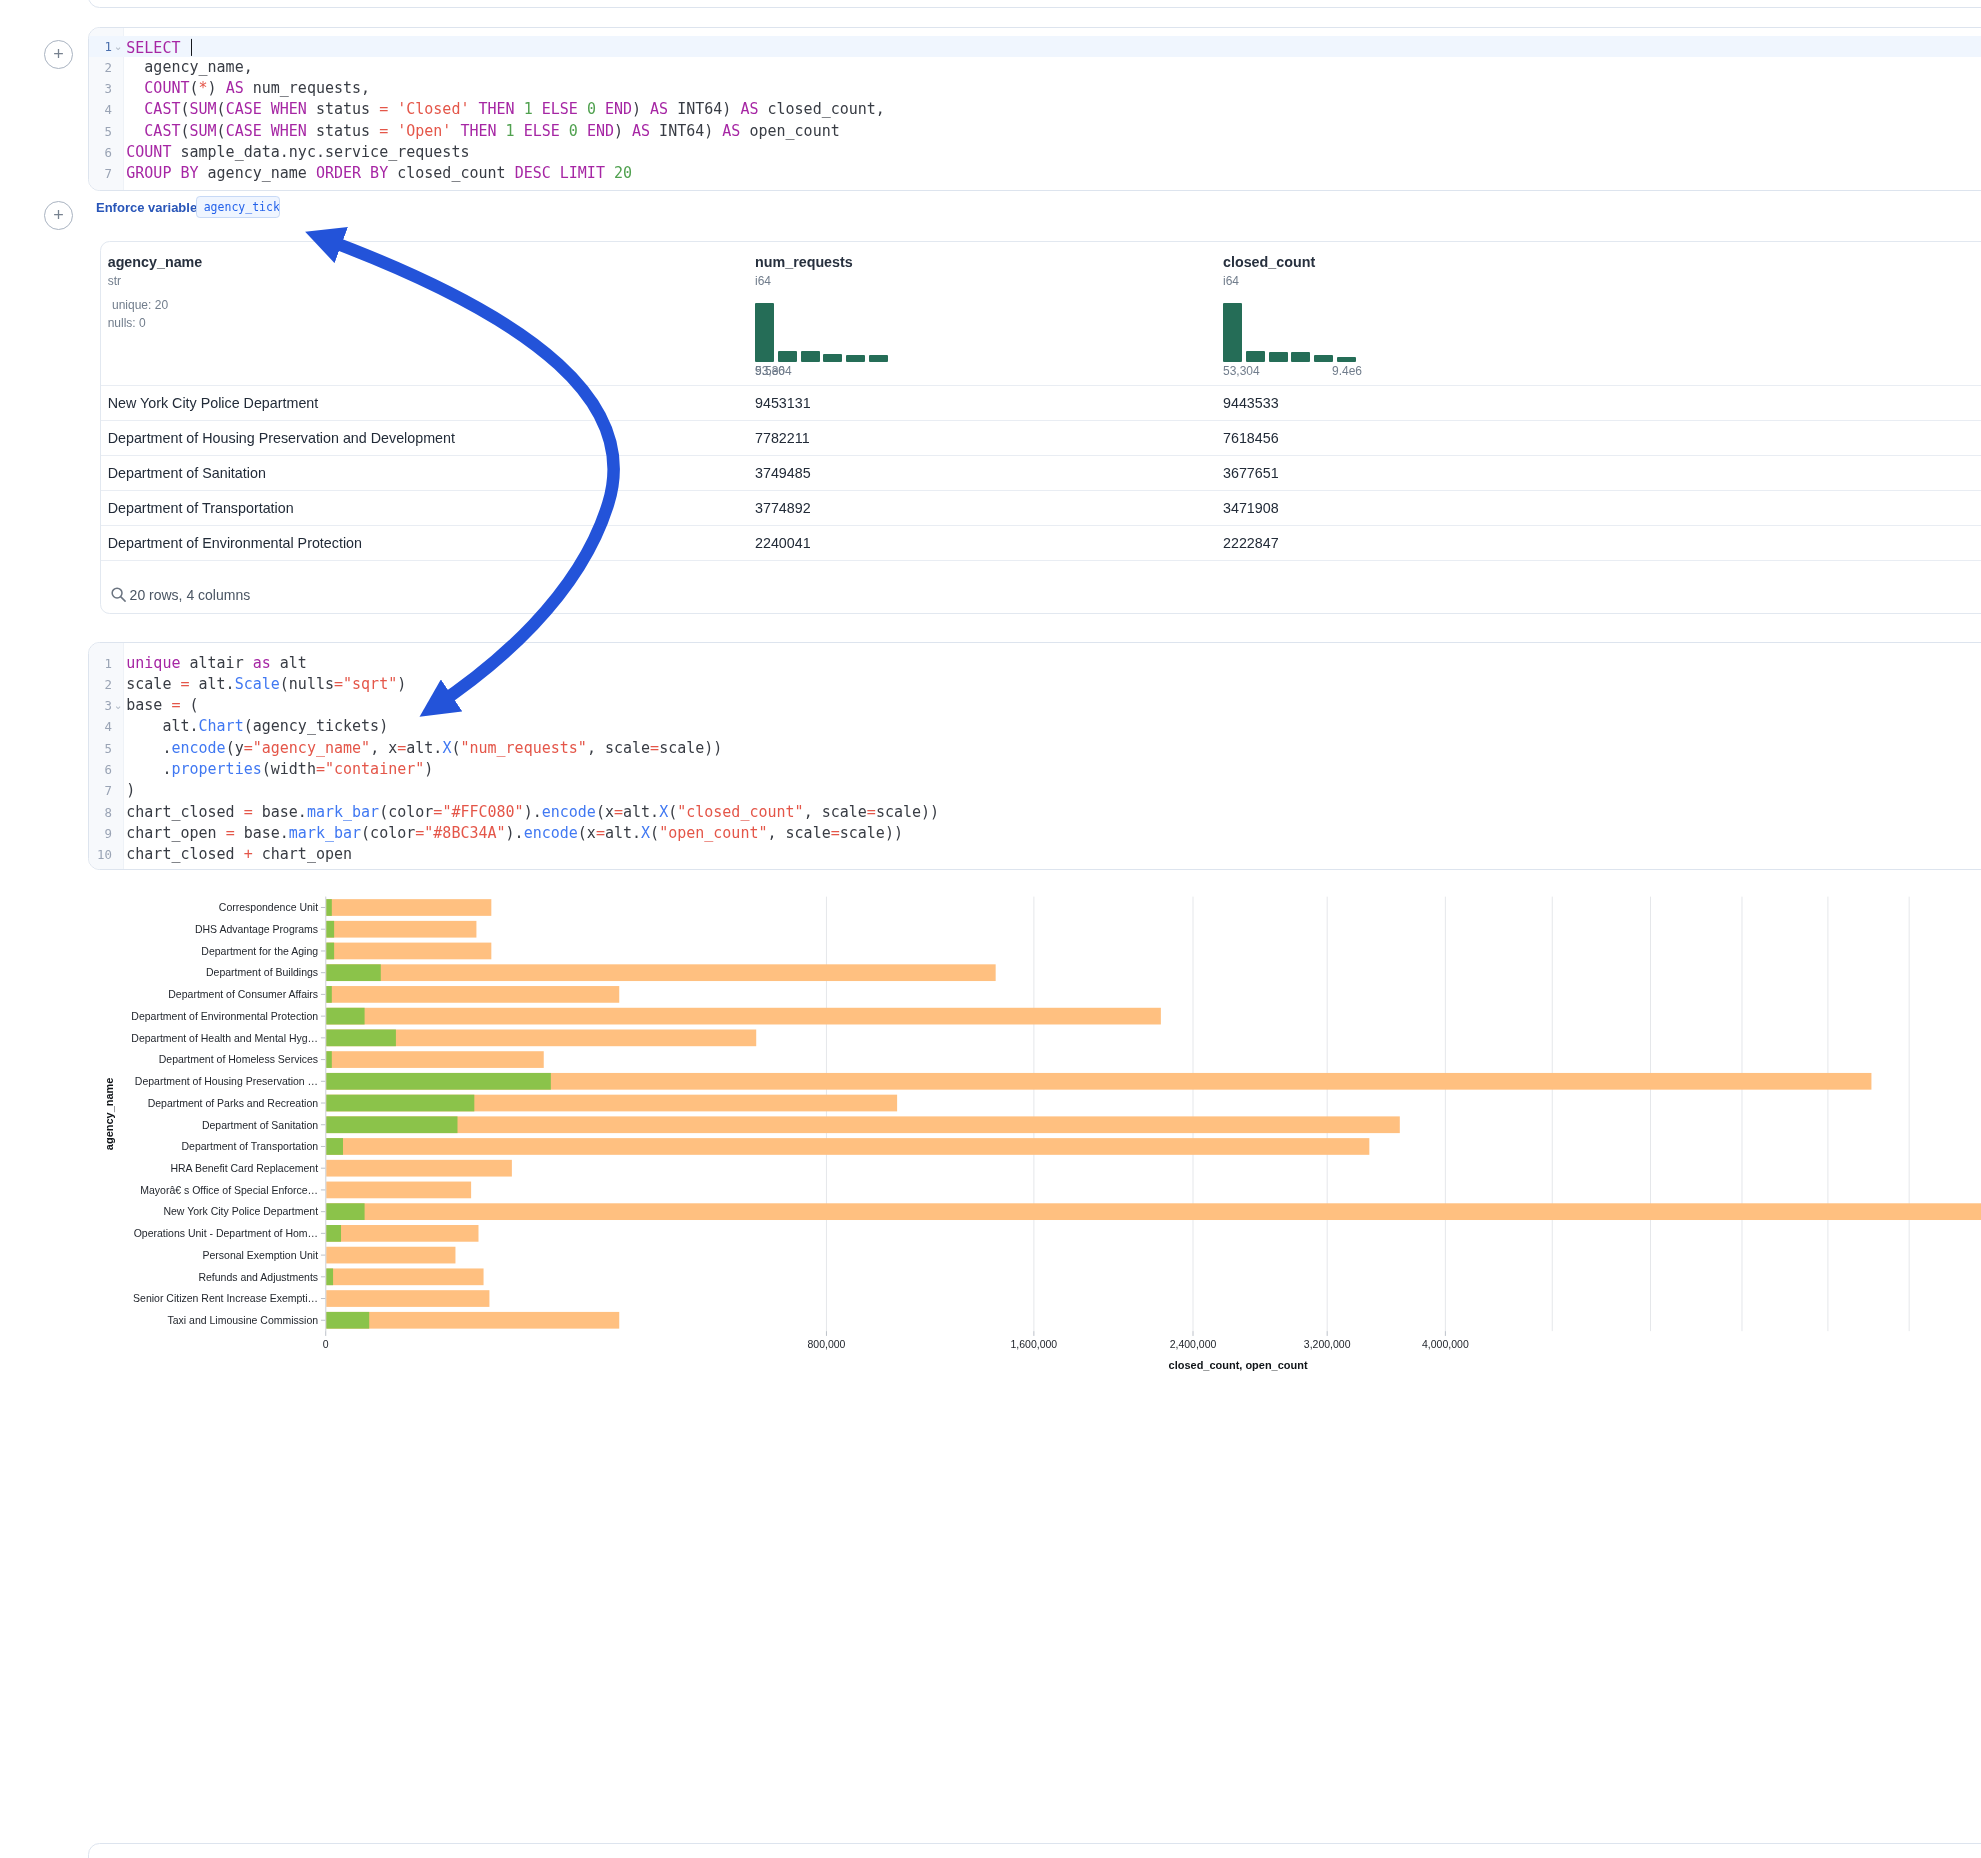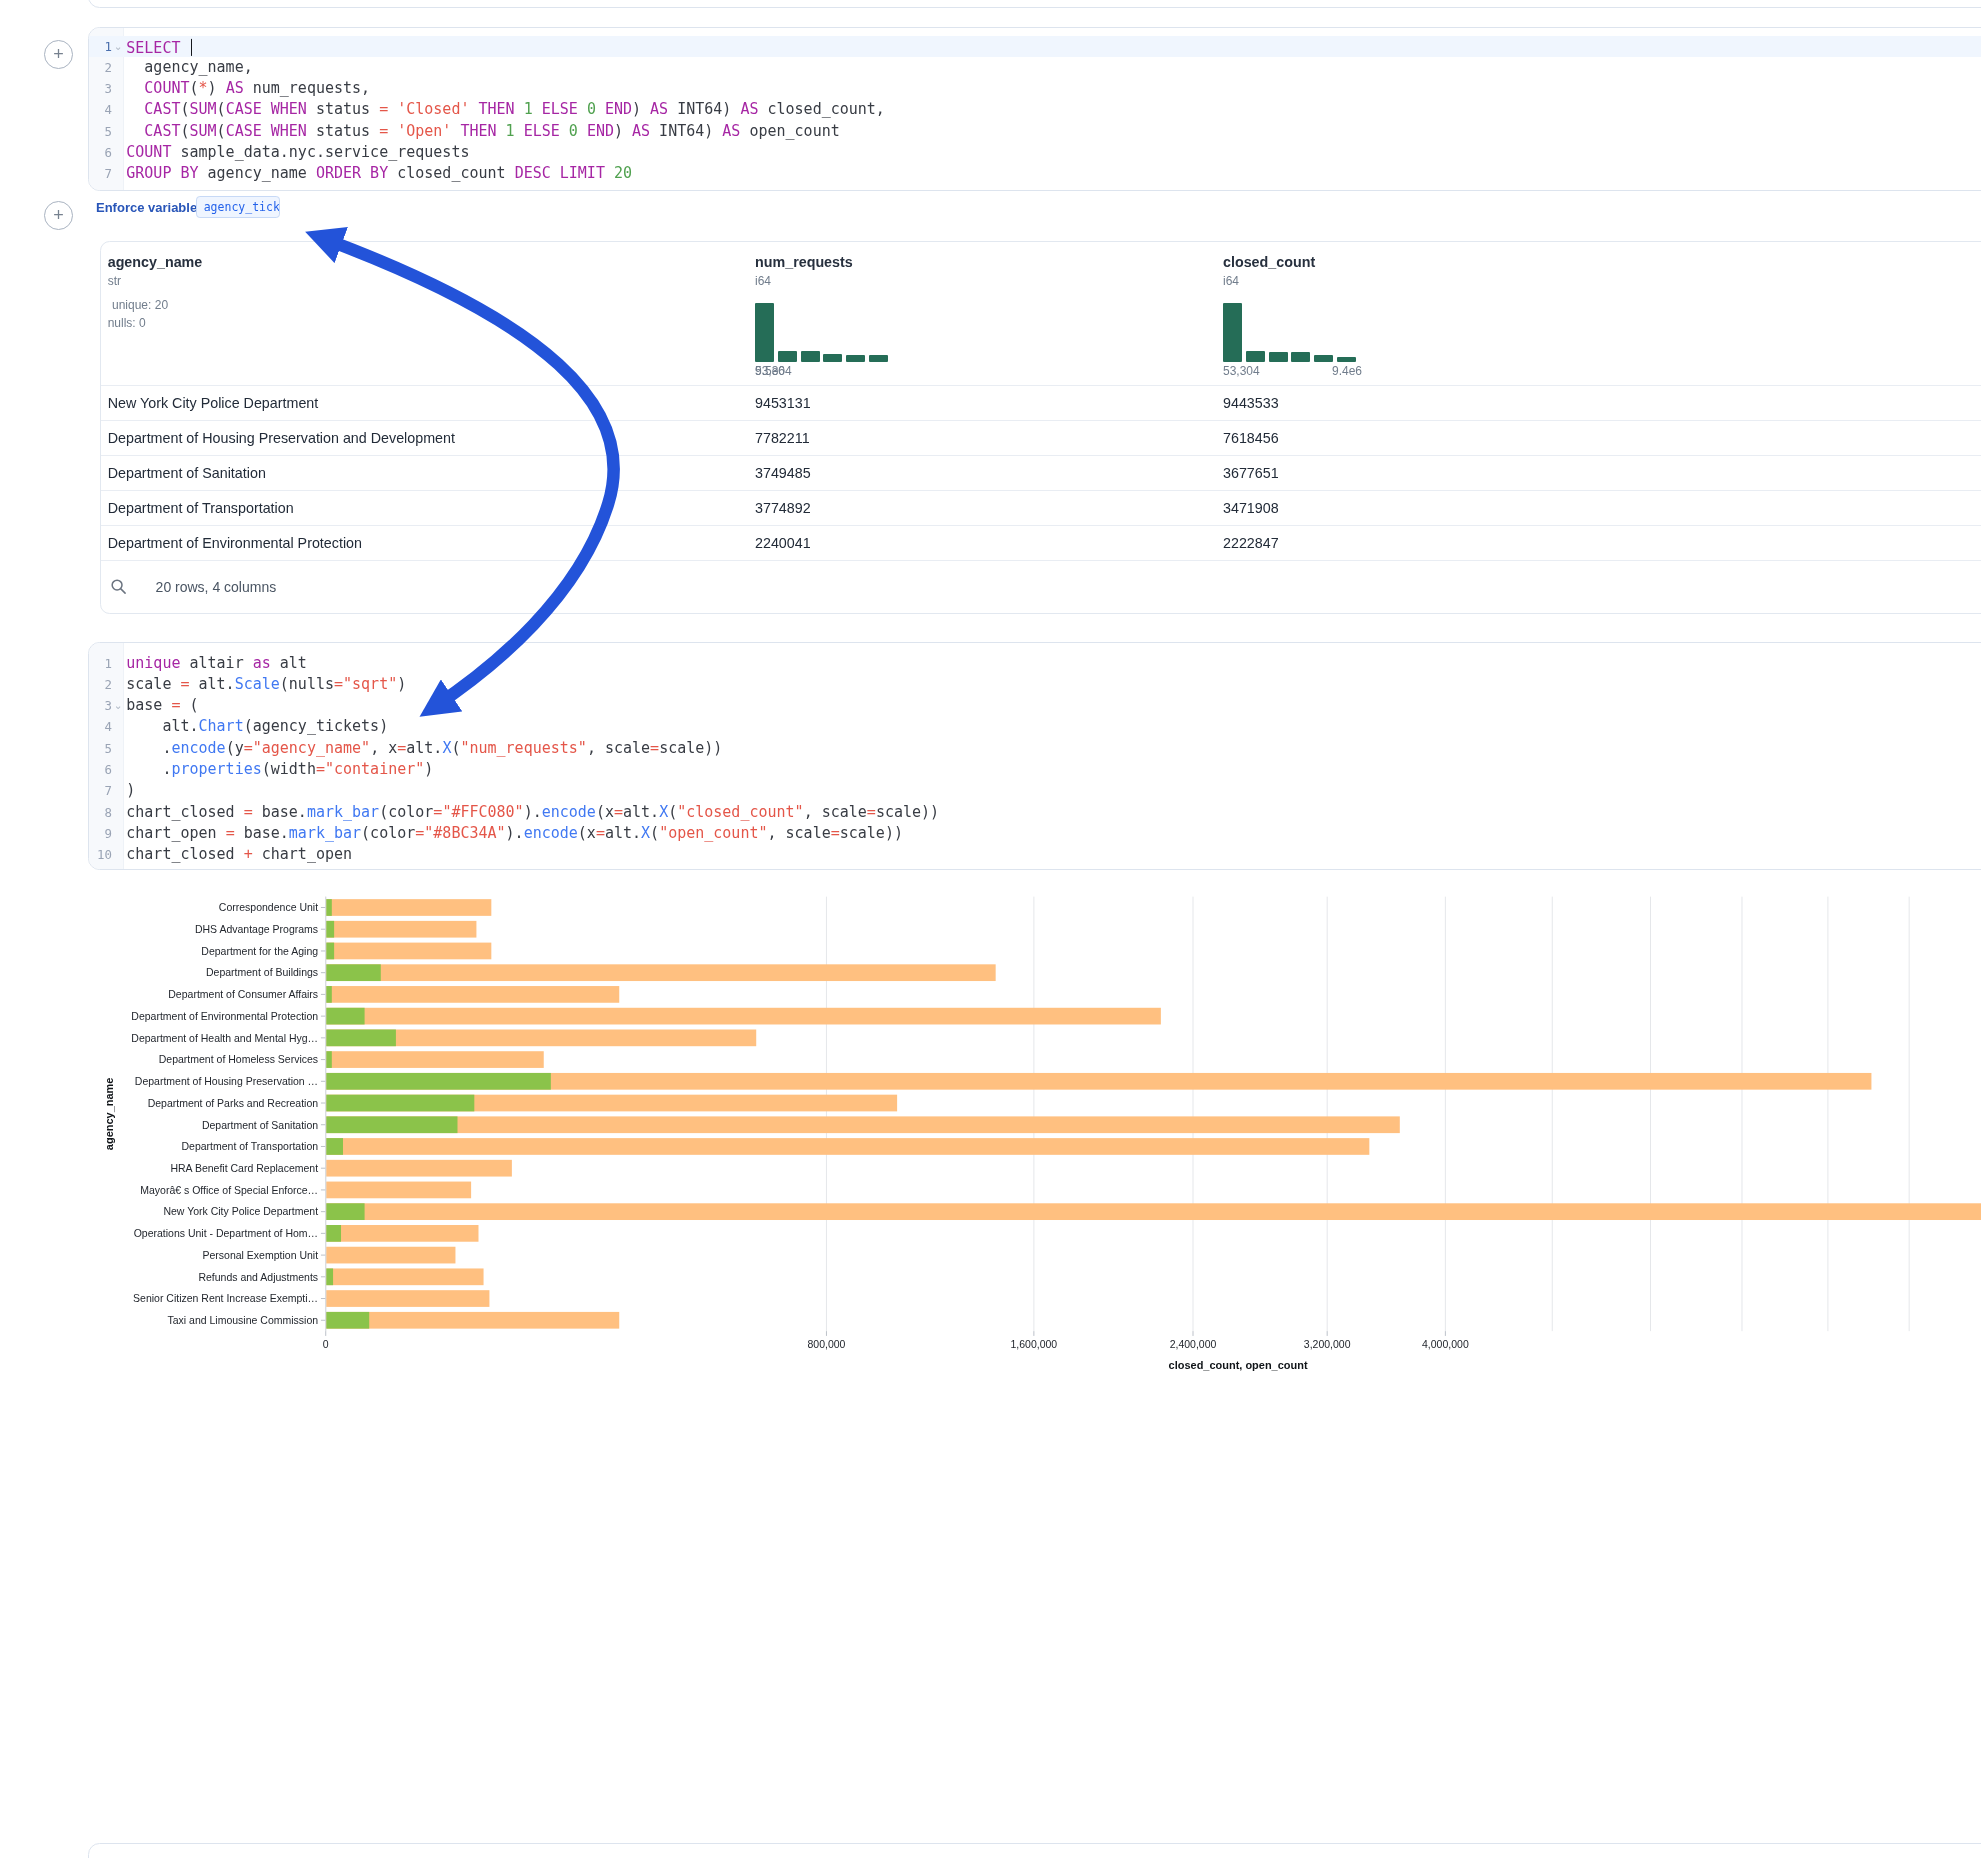--- a/index.html
+++ b/index.html
@@ -40,21 +40,21 @@
   .table-box{position:absolute;left:100px;top:241px;width:1897px;height:373px;background:#fff;border:1px solid #e2e8f0;border-radius:9.6px}
   .h-name{position:absolute;font-size:14.3px;font-weight:bold;color:#27303e;white-space:nowrap}
   .h-sub{position:absolute;font-size:12px;color:#717d8c;white-space:nowrap}
   .hist{position:absolute;width:139px;height:59px;display:flex;align-items:flex-end;gap:3.8px}
   .hbar{width:19px;background:#256d57;border-radius:1px}
   .hist-lab{position:absolute;font-size:12px;color:#717d8c}
   #table-rows{position:absolute;left:0;right:0;top:143px;border-top:1px solid #e9edf3}
   .t-row{position:relative;height:35px;border-bottom:1px solid #e9edf3}
   .t-cell{position:absolute;top:0;line-height:35px;font-size:14.3px;color:#222b38;white-space:nowrap}
   .c0{left:6.7px}.c1{left:654px}.c2{left:1122px}
-  .t-footer{position:absolute;left:8.6px;top:336px;display:flex;align-items:center;gap:29px}
+  .t-footer{position:absolute;left:8.6px;top:344px;display:flex;align-items:center;gap:3px}
   .t-footer-text{font-size:14px;color:#4a5563}
 
   #chart-svg{position:absolute;left:91px;top:889px}
   #chart-svg text{font-family:"Liberation Sans",sans-serif}
   .ax-lab{font-size:11px;fill:#23272e}
   .ax-title{font-size:11.5px;font-weight:bold;fill:#101418}
 
   #arrow-svg{position:absolute;left:0;top:0;z-index:40;pointer-events:none}
 </style>
 </head>

